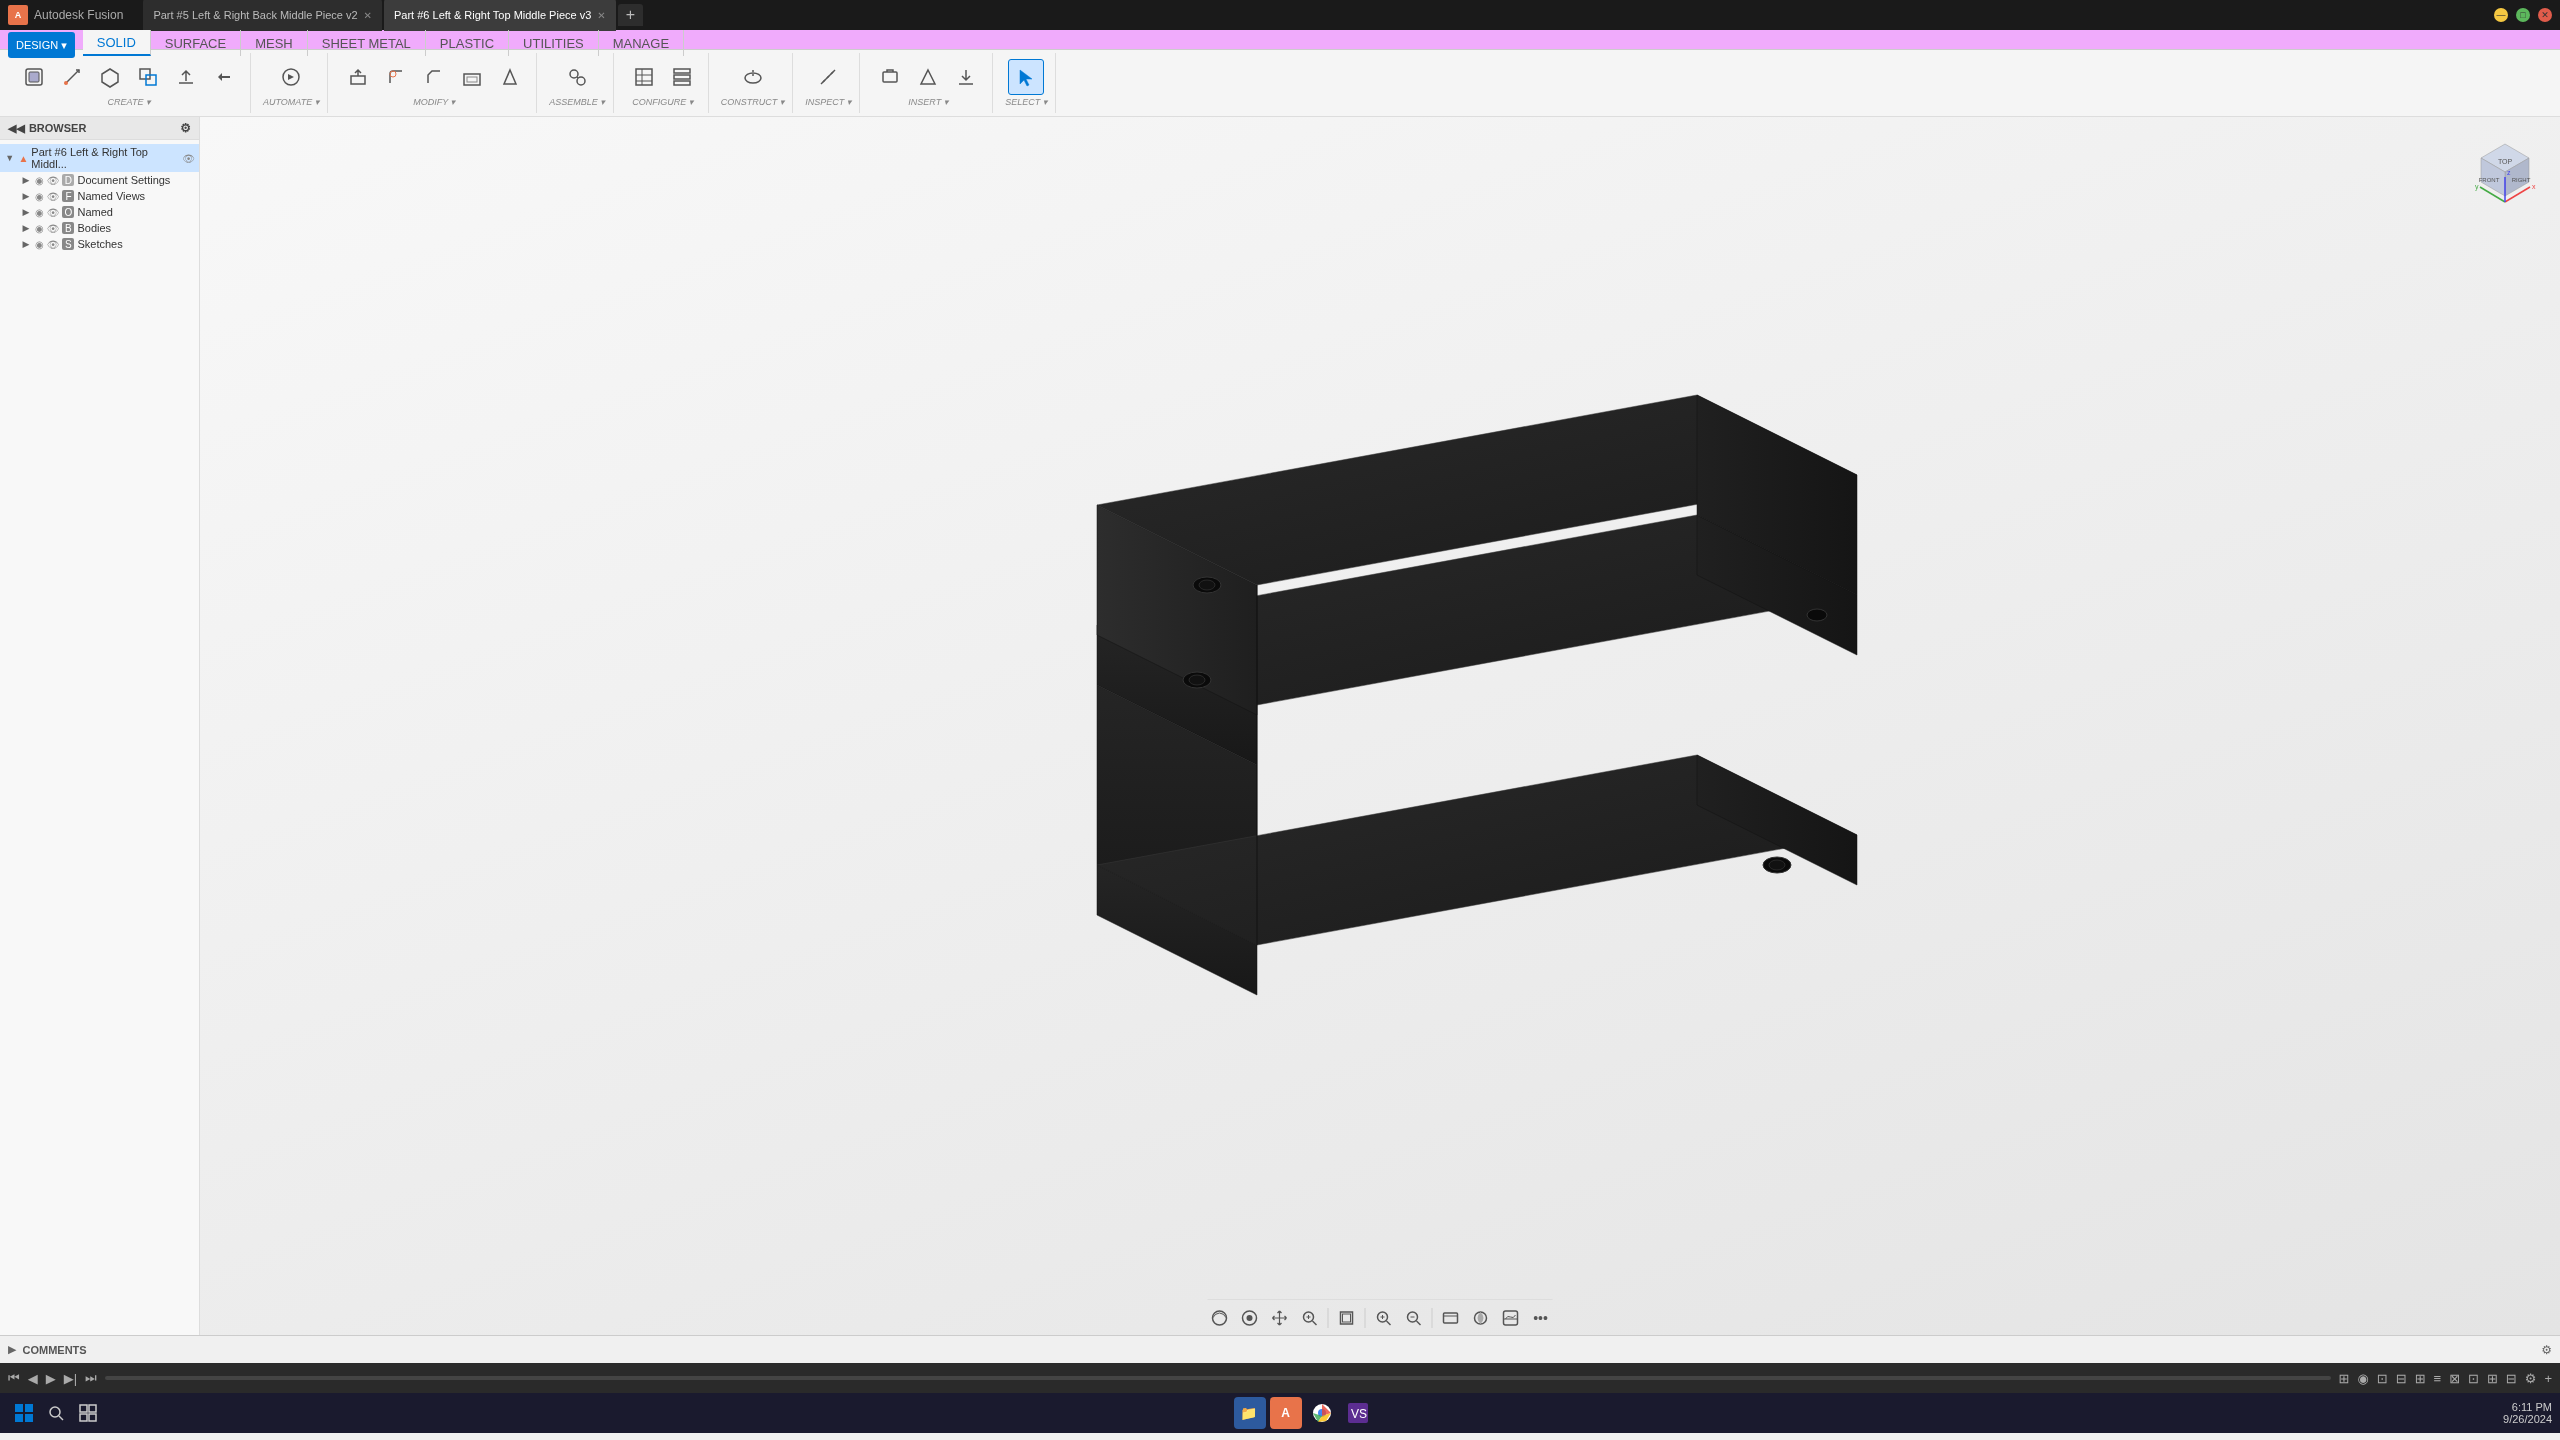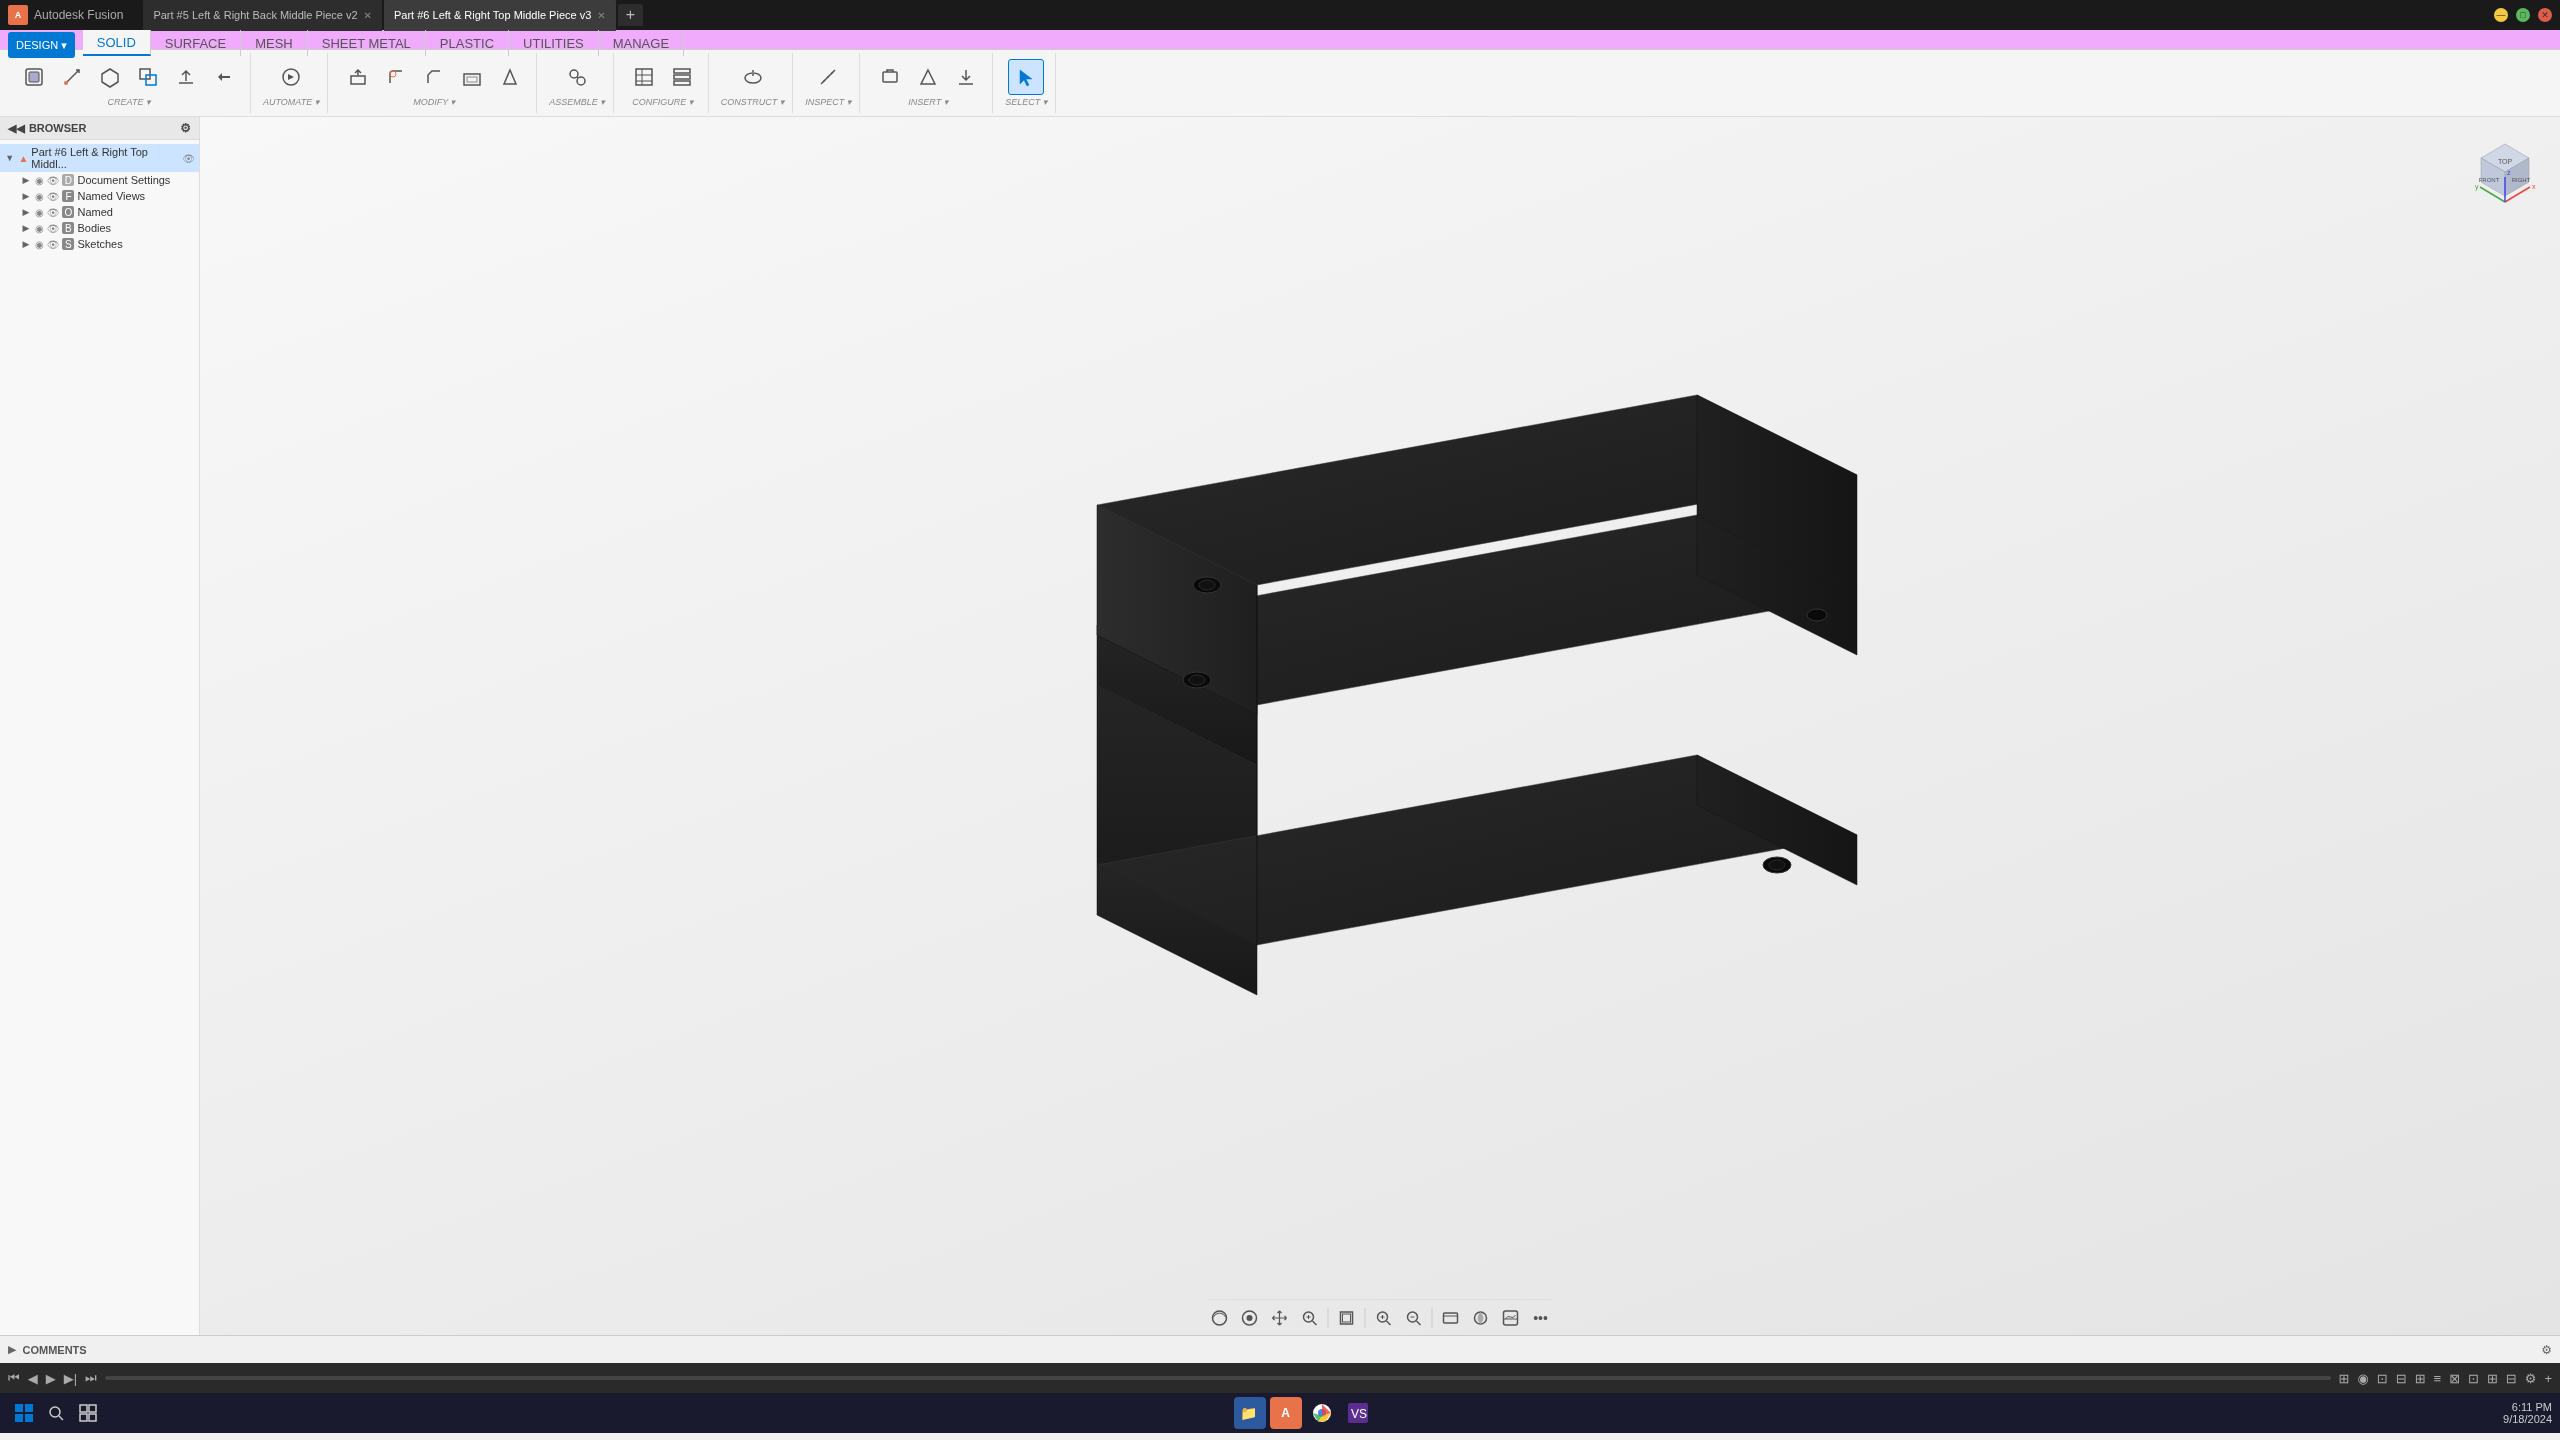--- a/index.html
+++ b/index.html
@@ -614,16 +614,16 @@
     <div class="taskbar-icon">
       <svg width="20" height="20" viewBox="0 0 20 20">
           <rect width="20" height="20" rx="2" fill="#5c2d91"></rect>
           <text x="3" y="15" font-size="12" fill="#fff">VS</text>
         </svg>
     </div>
   </div>
   <div class="taskbar-right">
     <div style="text-align:right;">
       <div>6:11 PM</div>
-      <div>9/18/2024</div>
+      <div>9/26/2024</div>
     </div>
   </div>
 </div>
 
 </body></html>

